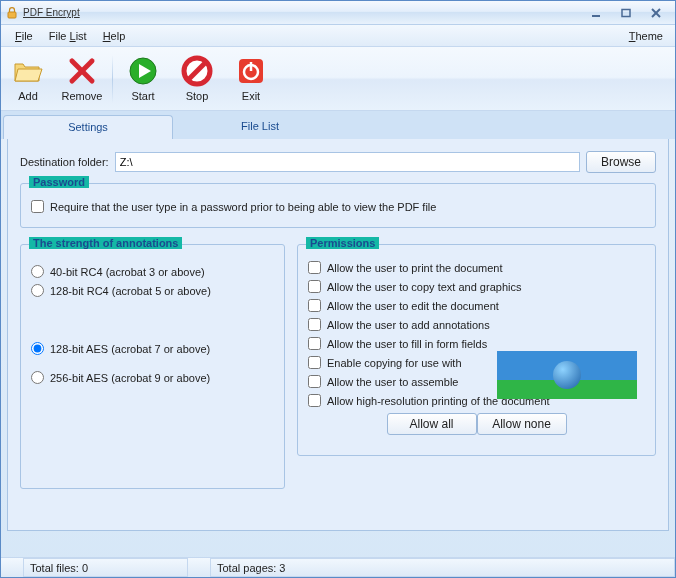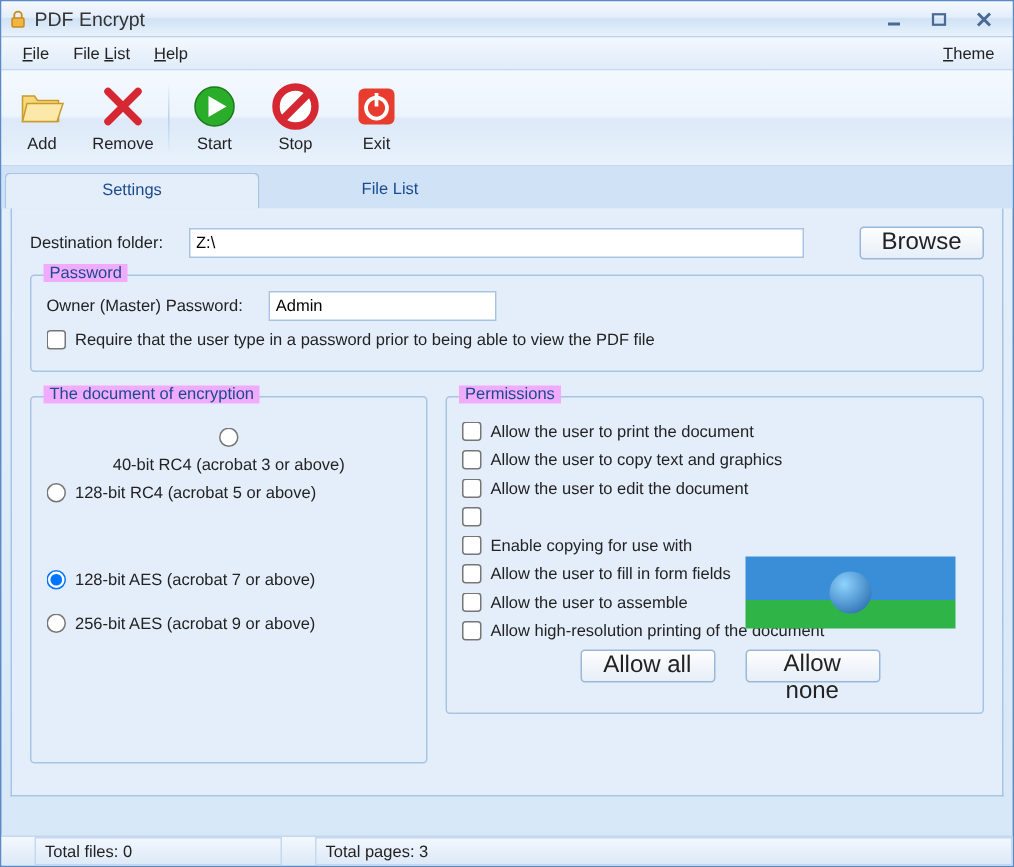--- a/index.html
+++ b/index.html
@@ -2,21 +2,21 @@
 <html><head>
 <meta charset="utf-8">
 <style>
 * { box-sizing: border-box; margin: 0; padding: 0; }
 body { font-family: Tahoma, Arial, sans-serif; font-size: 11px; background: #fff; }
 
 .window { width: 676px; height: 578px; border: 1px solid #5a8ac6; background: linear-gradient(to bottom, #e8f1fb, #d6e7f7); position: relative; }
 
 .titlebar { height: 24px; background: linear-gradient(to bottom, #f5f9fe 0%, #e3eefb 45%, #d0e2f5 50%, #e8f2fc 100%); display: flex; align-items: center; padding: 0 4px; border-bottom: 1px solid #b8d0eb; }
 .titlebar-icon { width: 14px; height: 14px; margin-right: 4px; display: inline-flex; align-items: center; justify-content: center; }
-.titlebar-title { flex: 1; color: #333; font-size: 13px; }
+.titlebar-title { flex: 1; color: #333; font-size: 10px; text-decoration: underline; }
 .titlebar-buttons { display: flex; gap: 12px; padding-right: 6px; }
 .titlebar-btn { width: 18px; height: 14px; display: flex; align-items: center; justify-content: center; color: #4a6a95; font-weight: bold; cursor: pointer; }
 
 .menubar { height: 22px; background: linear-gradient(to bottom, #f2f8fe, #e0ecf9); display: flex; align-items: center; padding: 0 6px; border-bottom: 1px solid #c5d8ef; }
 .menu-item { padding: 2px 8px; cursor: pointer; color: #222; }
 .menu-item .ul { text-decoration: underline; }
 .menu-right { margin-left: auto; padding: 2px 6px; color: #222; cursor: pointer; }
 .menu-right .ul { text-decoration: underline; }
 
 .toolbar { height: 64px; background: linear-gradient(to bottom, #f4f9fe 0%, #ecf4fd 48%, #dde9f8 52%, #e8f2fc 100%); display: flex; align-items: center; padding: 2px 0; border-bottom: 1px solid #c5d8ef; gap: 0; }
@@ -24,27 +24,27 @@
 .tool-icon { width: 32px; height: 32px; display: flex; align-items: center; justify-content: center; }
 .tool-label { font-size: 11px; color: #222; }
 .tool-sep { width: 1px; height: 48px; background: linear-gradient(to bottom, transparent, #b8d0eb, transparent); margin: 0 3px; }
 
 .tabs { display: flex; height: 28px; background: #cfe2f6; padding-top: 4px; }
 .tab { min-width: 170px; text-align: center; padding: 5px 0; color: #1a4b8f; cursor: pointer; font-size: 11px; border-top-left-radius: 4px; border-top-right-radius: 4px; margin-left: 2px; }
 .tab.active { background: #e4eefb; border: 1px solid #a8c4e4; border-bottom: none; }
 
 .panel { background: #e4eefb; margin: 0 6px 4px 6px; border: 1px solid #a8c4e4; border-top: none; padding: 12px; height: 392px; position: relative; }
 
-.row { display: flex; align-items: center; gap: 17px; margin-bottom: 10px; }
+.row { display: flex; align-items: center; gap: 6px; margin-bottom: 10px; }
 .label { color: #222; font-size: 11px; white-space: nowrap; }
 .text-input { flex: 1; height: 20px; border: 1px solid #a8c4e4; background: #fff; padding: 0 4px; font-size: 11px; }
-.btn { height: 22px; padding: 0 14px; border: 1px solid #9ab7d9; background: linear-gradient(to bottom, #fefefe, #e6eef8); border-radius: 3px; cursor: pointer; font-size: 16px; color: #222; margin-left: 20px; }
+.btn { height: 22px; padding: 0 14px; border: 1px solid #9ab7d9; background: linear-gradient(to bottom, #fefefe, #e6eef8); border-radius: 3px; cursor: pointer; font-size: 12px; color: #222; }
 
 .fieldset { border: 1px solid #a8c4e4; border-radius: 3px; padding: 10px 10px 8px 10px; position: relative; margin-top: 8px; }
-.legend { position: absolute; top: -8px; left: 8px; background: #f0abfc; padding: 0 4px; color: #1a4b8f; font-size: 11px; }
+.legend { position: absolute; top: -8px; left: 8px; background: #14b8a6; padding: 0 4px; color: #1a4b8f; font-size: 11px; font-weight: bold; }
 .check-row, .radio-row { display: flex; align-items: center; gap: 6px; margin: 6px 0; color: #222; }
 .check-row input, .radio-row input { margin: 0; }
 
 .columns { display: flex; gap: 12px; margin-top: 8px; }
 .col-left { flex: 0 0 265px; }
 .col-right { flex: 1; }
 
 .perm-btns { display: flex; justify-content: center; margin-top: 6px; }
 
 .statusbar { height: 20px; background: linear-gradient(to bottom, #f2f8fe, #dce9f7); border-top: 1px solid #c5d8ef; display: flex; align-items: stretch; font-size: 11px; color: #222; position: absolute; bottom: 0; left: 0; right: 0; }
@@ -155,35 +155,31 @@
   <div class="panel">
 
     <div class="row">
       <span class="label">Destination folder:</span>
       <input class="text-input" value="Z:\" style="">
       <button class="btn">Browse</button>
     </div>
 
     <div class="fieldset">
       <span class="legend">Password</span>
-      <div class="row" style="margin-bottom:6px;">
-        <span class="label">Owner (Master) Password:</span>
-        <input class="text-input" style="flex: 0 0 90px;" value="Admin">
-      </div>
       <label class="check-row">
         <input type="checkbox" style="">
         <span>Require that the user type in a password prior to being able to view the PDF file</span>
       </label>
     </div>
 
     <div class="columns">
       <div class="col-left">
         <div class="fieldset" style="height:245px;">
-          <span class="legend">The document of encryption</span>
-          <label class="radio-row" style="margin-top:10px;flex-direction:column;">
+          <span class="legend">The strength of annotations</span>
+          <label class="radio-row" style="margin-top:10px;">
             <input type="radio" name="enc" style="">
             <span>40-bit RC4 (acrobat 3 or above)</span>
           </label>
           <label class="radio-row" style="margin-bottom:16px;">
             <input type="radio" name="enc" style="">
             <span>128-bit RC4 (acrobat 5 or above)</span>
           </label>
           <label class="radio-row" style="margin-bottom:16px;margin-top:45px;">
             <input type="radio" name="enc" checked="" style="">
             <span>128-bit AES (acrobat 7 or above)</span>
@@ -204,28 +200,29 @@
           <label class="check-row">
               <input type="checkbox" style="">
               <span>Allow the user to copy text and graphics</span>
             </label>
           <label class="check-row">
               <input type="checkbox" style="">
               <span>Allow the user to edit the document</span>
             </label>
           <label class="check-row">
               <input type="checkbox" style="">
+              <span>Allow the user to add annotations</span>
+            </label>
+          <label class="check-row">
+              <input type="checkbox" style="">
+              <span>Allow the user to fill in form fields</span>
             </label>
           <label class="check-row">
               <input type="checkbox" style="">
               <span>Enable copying for use with</span>
-            </label>
-          <label class="check-row">
-              <input type="checkbox" style="">
-              <span>Allow the user to fill in form fields</span>
             </label>
           <label class="check-row">
               <input type="checkbox" style="">
               <span>Allow the user to assemble</span>
             </label>
           <label class="check-row">
               <input type="checkbox" style="">
               <span>Allow high-resolution printing of the document</span>
             </label>
           <div class="perm-btns">

